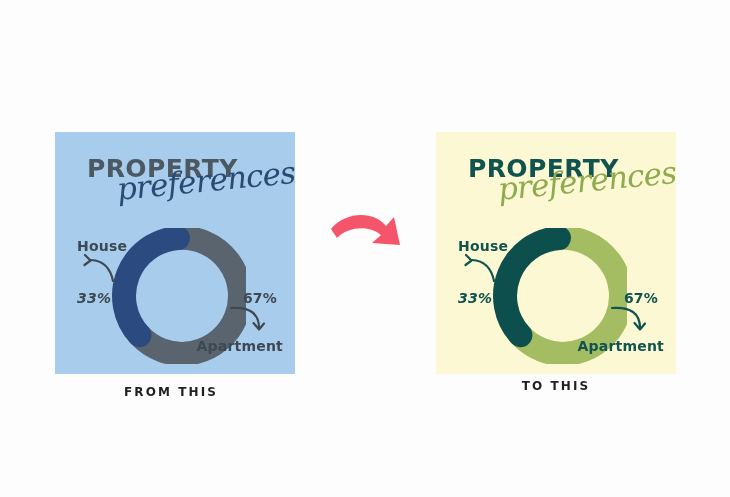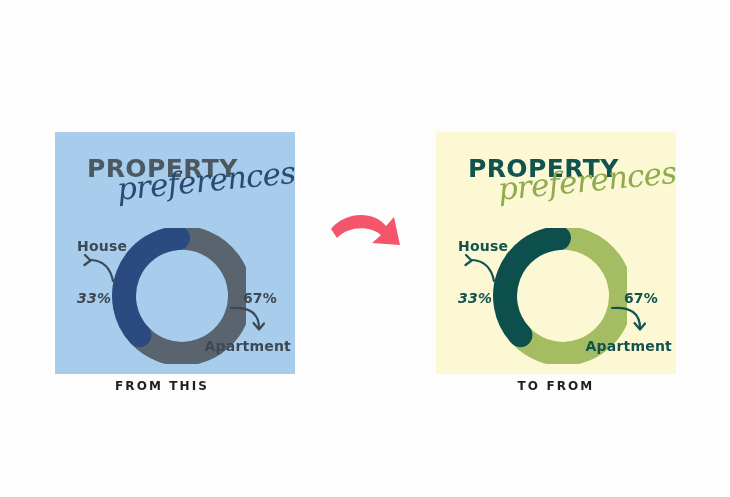--- a/index.html
+++ b/index.html
@@ -93,21 +93,21 @@
     font-family: "DejaVu Sans", "Liberation Sans", sans-serif;
     font-weight: bold;
     font-size: 14px;
     letter-spacing: 0.2px;
     white-space: nowrap;
   }
 
   .anno-house     { left: 22px;  top: 106px; }
   .anno-pct-left  { left: 22px;  top: 158px; font-style: italic; }
   .anno-pct-right { right: 18px; top: 158px; text-align: left; }
-  .anno-apartment { right: 4px; top: 206px; text-align: right; }
+  .anno-apartment { right: 12px; top: 206px; text-align: right; }
 
   #card-before .anno { color: #3d4852; }
   #card-after  .anno { color: #10534f; }
 
   .curve {
     position: absolute;
     pointer-events: none;
   }
   .curve-house { left: 26px;  top: 120px; width: 34px; height: 32px; }
   .curve-apt   { right: 30px; top: 172px; width: 36px; height: 34px; }
@@ -126,21 +126,21 @@
     position: absolute;
     top: 379px;
     width: 240px;
     text-align: center;
     font-family: "DejaVu Sans", "Liberation Sans", sans-serif;
     font-weight: bold;
     font-size: 12px;
     letter-spacing: 2.1px;
     color: #221f1f;
   }
-  #caption-before { left: 42px; }
+  #caption-before { left: 51px; margin-top: 6px; }
   #caption-after  { left: 436px; }
 </style>
 </head>
 <body>
 
 <div id="stage">
 
   <div class="card" id="card-before">
 
     <div class="headline">
@@ -208,15 +208,15 @@
       <path d="M 4 3 L 9.5 8.5 L 3.5 13" fill="none" stroke="#10534f" stroke-width="2.2" stroke-linecap="round" stroke-linejoin="round"></path>
     </svg>
 
     <svg class="curve curve-apt" viewBox="0 0 36 34">
       <path d="M 2 4 Q 30 2 30 24" fill="none" stroke="#10534f" stroke-width="2.2" stroke-linecap="round"></path>
       <path d="M 24.5 19 L 30 25.5 L 35 19.5" fill="none" stroke="#10534f" stroke-width="2.2" stroke-linecap="round" stroke-linejoin="round"></path>
     </svg>
   </div>
 
   <div class="caption" id="caption-before">FROM THIS</div>
-  <div class="caption" id="caption-after">TO FROM</div>
+  <div class="caption" id="caption-after">TO THIS</div>
 
 </div>
 
 </body></html>

